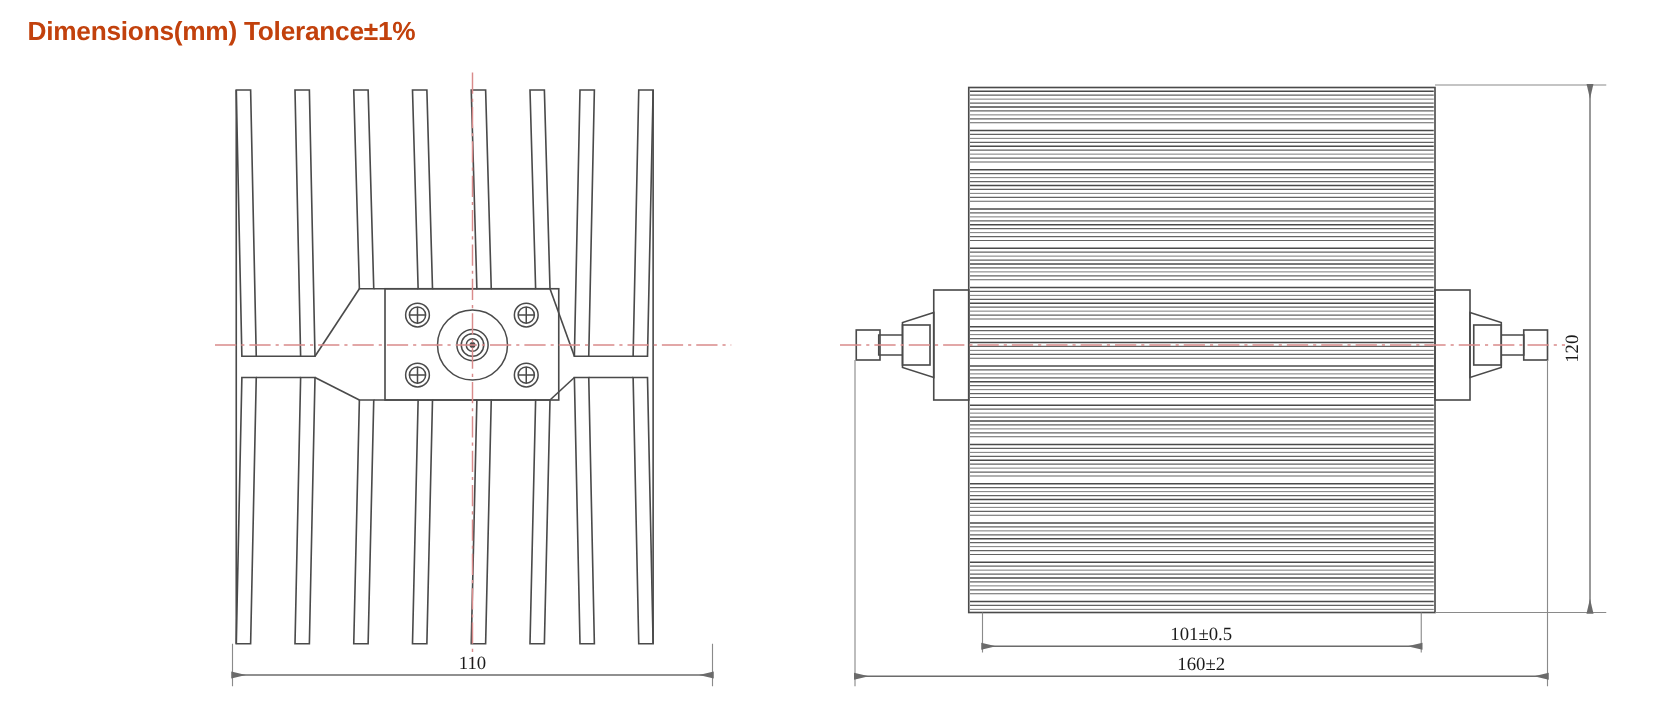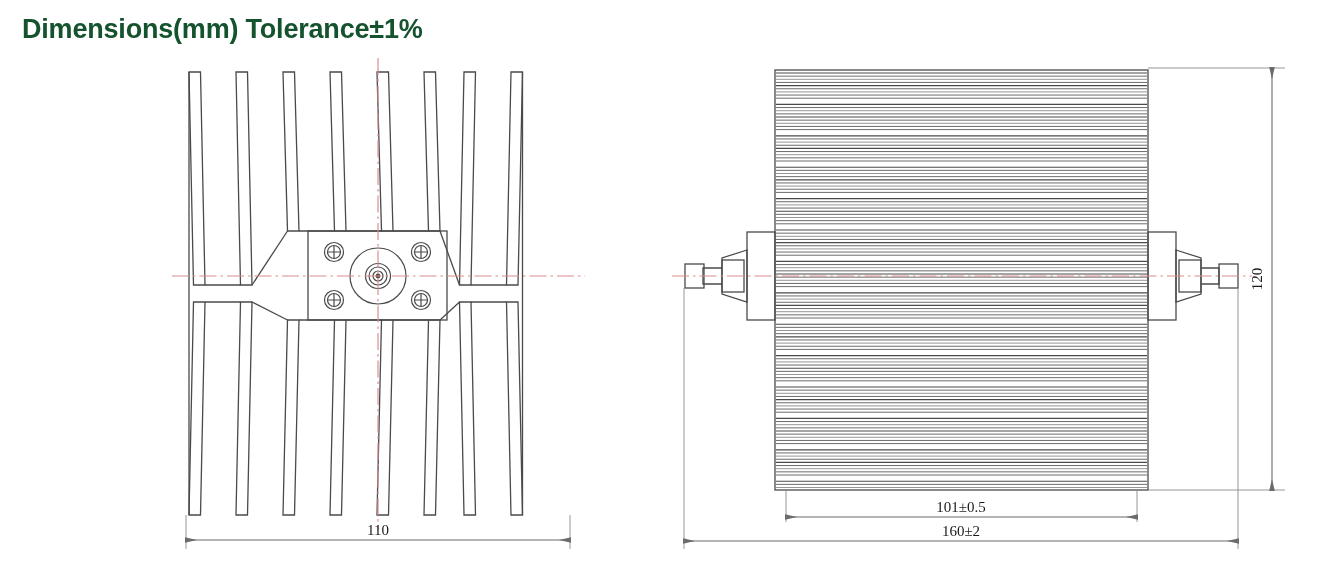--- a/index.html
+++ b/index.html
@@ -1,19 +1,19 @@
 <!DOCTYPE html>
 <html><head>
 <meta charset="utf-8">
 <style>
   html,body{margin:0;padding:0;background:#ffffff;}
   body{width:1326px;height:571px;position:relative;overflow:hidden;
        font-family:"Liberation Sans",sans-serif;}
-  #title{position:absolute;left:22px;top:14px;font-size:27px;font-weight:bold;
-         color:#14532d;letter-spacing:-0.2px;white-space:nowrap;}
+  #title{position:absolute;left:22px;top:14px;font-size:21px;font-weight:bold;
+         color:#c2410c;letter-spacing:-0.2px;white-space:nowrap;}
   #stage{position:absolute;left:0;top:0;width:1326px;height:571px;}
   .dimtext{font-family:"Liberation Serif",serif;}
 </style>
 </head>
 <body>
 
 <div id="title">Dimensions(mm) Tolerance±1%</div>
 
 <svg id="stage" viewBox="0 0 1326 571" width="1326" height="571" xmlns="http://www.w3.org/2000/svg">
 

